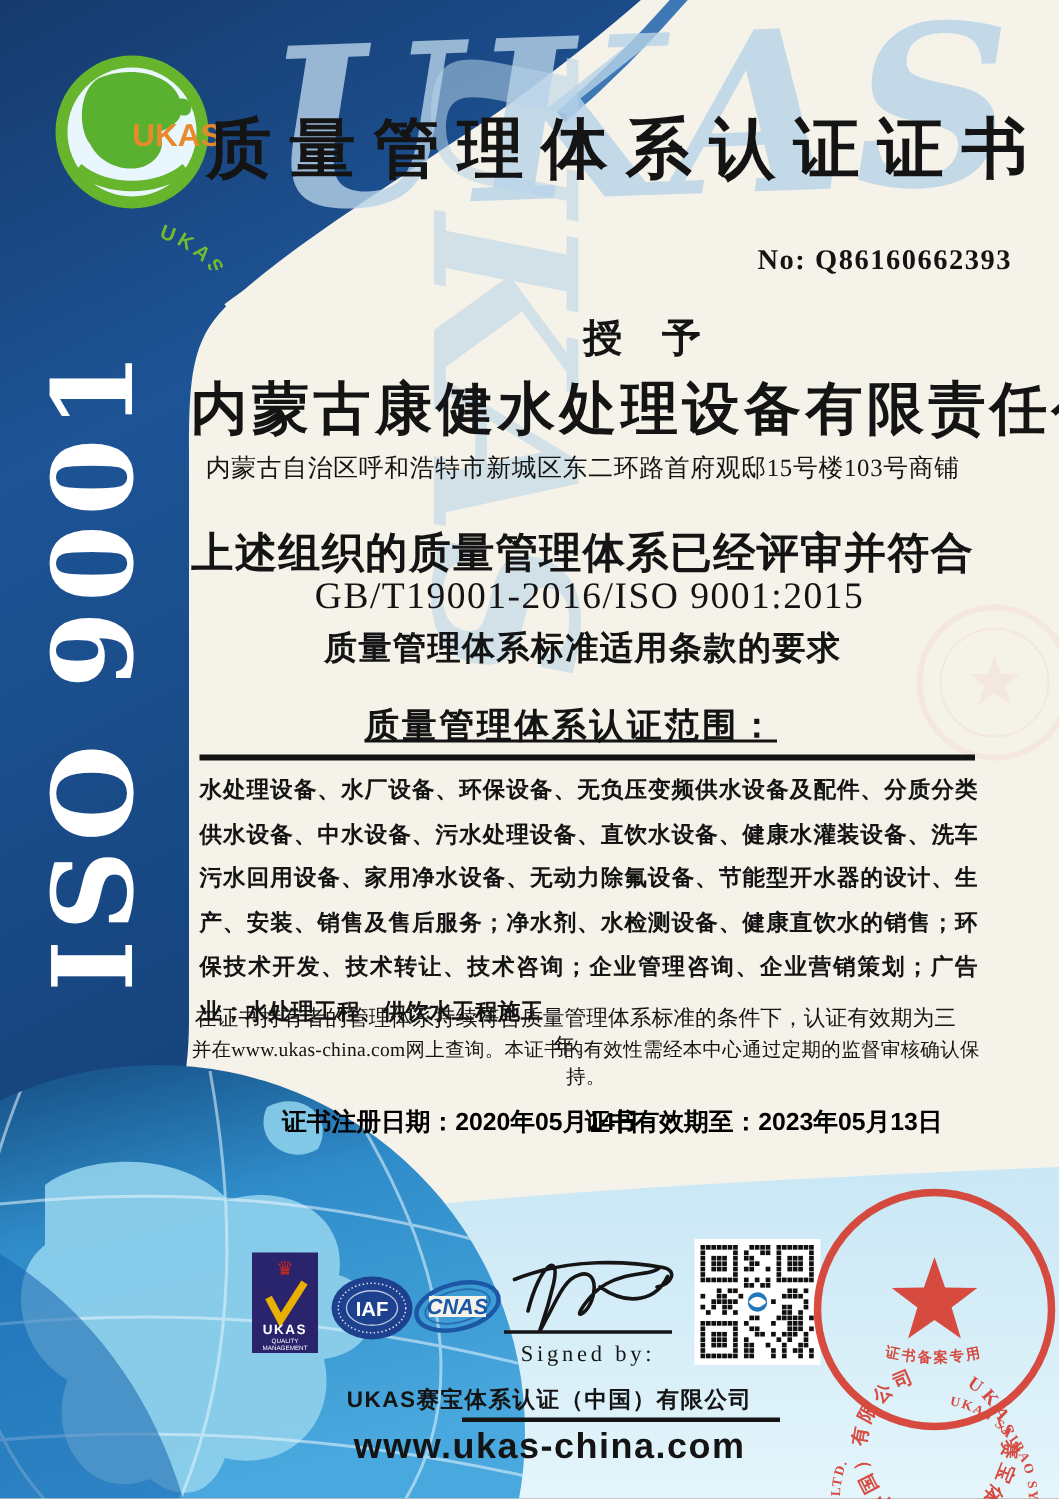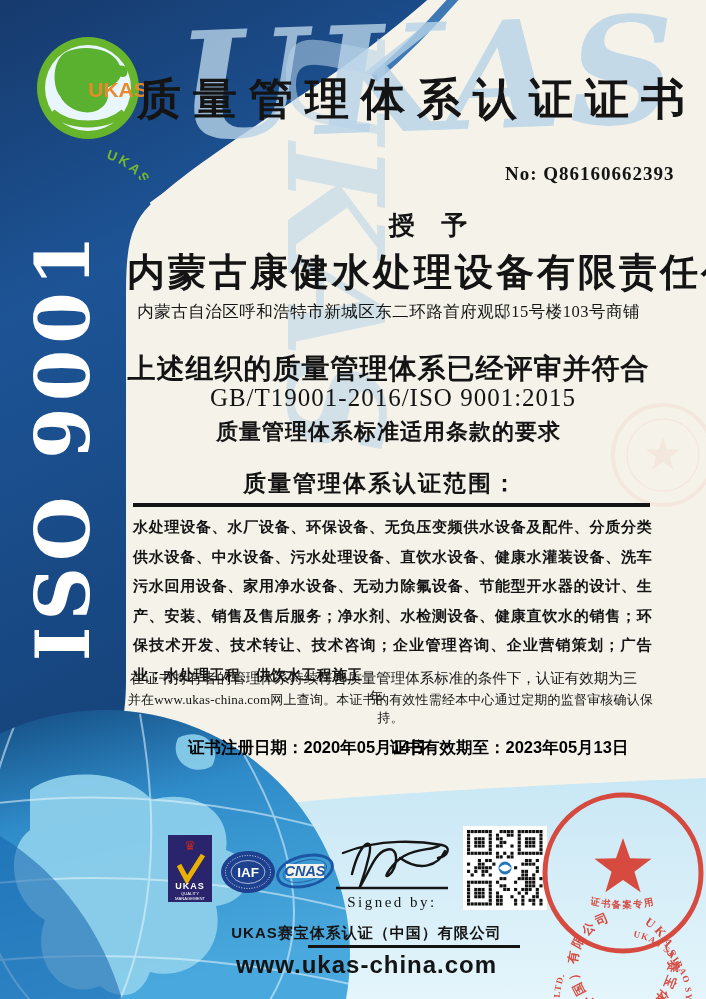--- a/index.html
+++ b/index.html
@@ -19,21 +19,21 @@
   .txt{position:absolute;z-index:5;color:#141414;}
   .center{text-align:center;}
   .cert-title{left:130px;right:2px;top:70px;font-size:44px;font-weight:bold;letter-spacing:12px;white-space:nowrap;}
   .cert-no{left:505px;top:163px;font-size:19px;font-weight:bold;letter-spacing:1px;}
   .awarded{left:160px;right:0;top:208px;font-size:26px;font-weight:bold;letter-spacing:10px;}
   .company{left:127px;right:13px;top:247px;font-size:38px;font-weight:bold;letter-spacing:3px;white-space:nowrap;}
   .address{left:127px;right:56px;top:301px;font-size:16.5px;letter-spacing:.5px;}
   .conf1{left:127px;right:56px;top:350px;font-size:28px;font-weight:bold;letter-spacing:1px;}
   .std{left:120px;right:56px;top:384px;font-size:25px;letter-spacing:1px;font-family:Liberation Serif, serif;padding-left:16px;}
   .conf2{left:127px;right:56px;top:417px;font-size:22px;font-weight:bold;letter-spacing:1px;}
-  .scope-label{left:127px;right:72px;top:468px;font-size:23px;font-weight:bold;letter-spacing:2px;}
+  .scope-label{left:127px;right:72px;top:468px;font-size:23px;font-weight:bold;letter-spacing:2px;text-decoration:underline;}
   .rule{left:133px;width:517px;top:503px;height:3.5px;background:#141414;z-index:5;position:absolute;}
   .scope-text{left:133px;width:519px;top:512px;font-size:15px;font-weight:bold;line-height:29.5px;
       text-align:justify;font-family:"Liberation Sans",sans-serif;letter-spacing:.3px;}
   .note1{left:127px;right:66px;top:669px;font-size:14.5px;}
   .note2{left:125px;right:50px;top:691px;font-size:13px;letter-spacing:.2px;}
   .date-item{position:absolute;top:737px;font-size:16.5px;font-weight:bold;z-index:5;
       font-family:"Liberation Sans",sans-serif;}
   .date-issue{left:188px;}
   .date-expiry{left:390px;}
   

